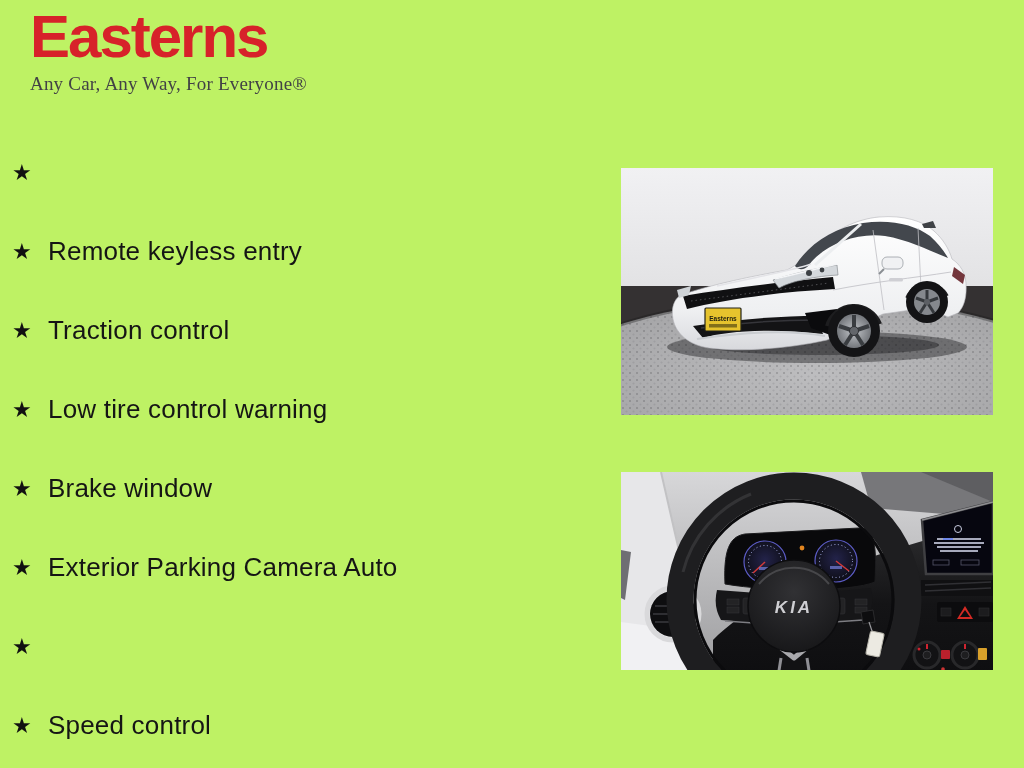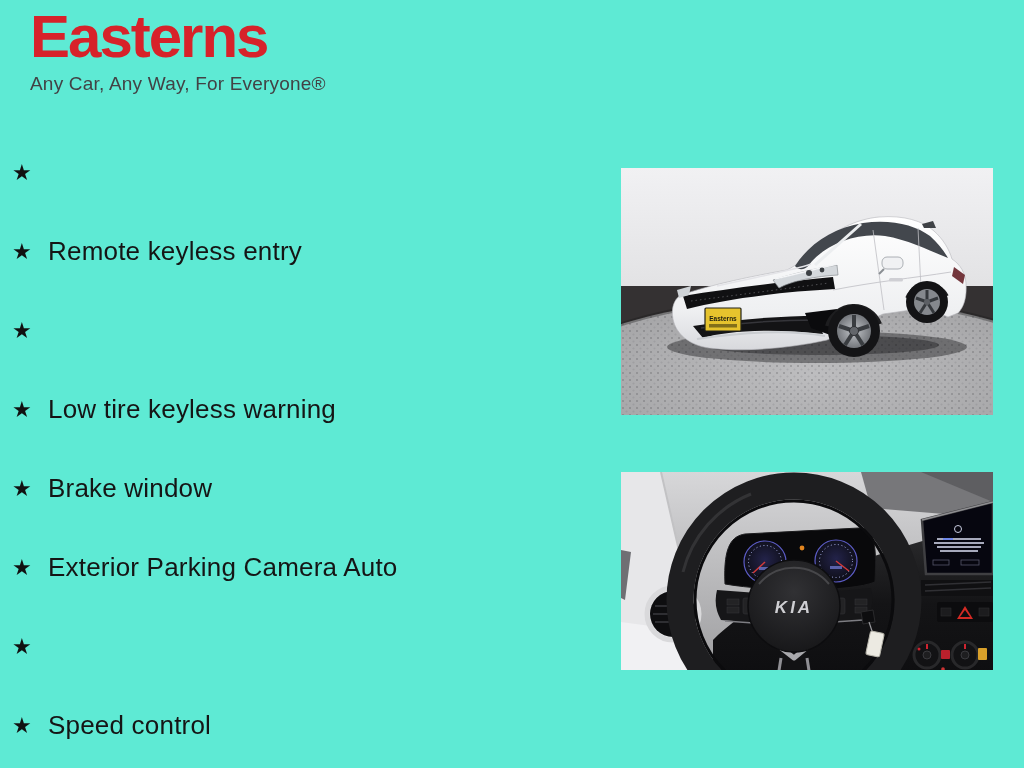--- a/index.html
+++ b/index.html
@@ -1,25 +1,25 @@
 <!DOCTYPE html>
 <html style="--brand-red: #d7222a; --text-dark: #1b1b1d; --list-text: #151515; --plate-yellow: #e6c32d;"><head>
 <meta charset="utf-8">
 <style>
   html,body{margin:0;padding:0;background:#fff;}
-  .page{position:relative;width:1024px;height:768px;background:#5eead4;overflow:hidden;
+  .page{position:relative;width:1024px;height:768px;background:#bef264;overflow:hidden;
         font-family:"Liberation Sans",sans-serif;}
 
   
   .logo{position:absolute;left:30px;top:6px;width:330px;}
   .logo-brand{font-size:60px;font-weight:bold;color:var(--brand-red,#d7222a);
               line-height:1.02;letter-spacing:-2px;}
   .logo-sub{font-size:27px;font-weight:bold;color:var(--text-dark,#1b1b1d);
             letter-spacing:.4px;margin-top:1px;line-height:1.05;}
-  .logo-tag{font-size:19px;color:#424245;margin-top:6px;letter-spacing:.2px;}
+  .logo-tag{font-size:19px;color:#424245;margin-top:6px;letter-spacing:.2px;font-family:Liberation Serif, serif;}
 
   
   .features{position:absolute;left:10px;top:133px;margin:0;padding:0;list-style:none;}
   .features li{height:79px;display:flex;align-items:center;}
   .star{width:36px;font-size:22px;color:#111;flex:0 0 36px;text-align:left;padding-left:2px;}
   .feature-label{font-size:26px;color:var(--list-text,#151515);letter-spacing:.2px;}
 
   
   .photo{position:absolute;overflow:hidden;}
   #photo-exterior{left:621px;top:168px;width:372px;height:247px;}
@@ -39,24 +39,25 @@
   <ul class="features">
     <li>
       <span class="star">★</span>
     </li>
     <li>
       <span class="star">★</span>
       <span class="feature-label">Remote keyless entry</span>
     </li>
     <li>
       <span class="star">★</span>
-    </li>
-    <li>
-      <span class="star">★</span>
-      <span class="feature-label">Low tire keyless warning</span>
+      <span class="feature-label">Traction control</span>
+    </li>
+    <li>
+      <span class="star">★</span>
+      <span class="feature-label">Low tire control warning</span>
     </li>
     <li>
       <span class="star">★</span>
       <span class="feature-label">Brake window</span>
     </li>
     <li>
       <span class="star">★</span>
       <span class="feature-label">Exterior Parking Camera Auto</span>
     </li>
     <li>

